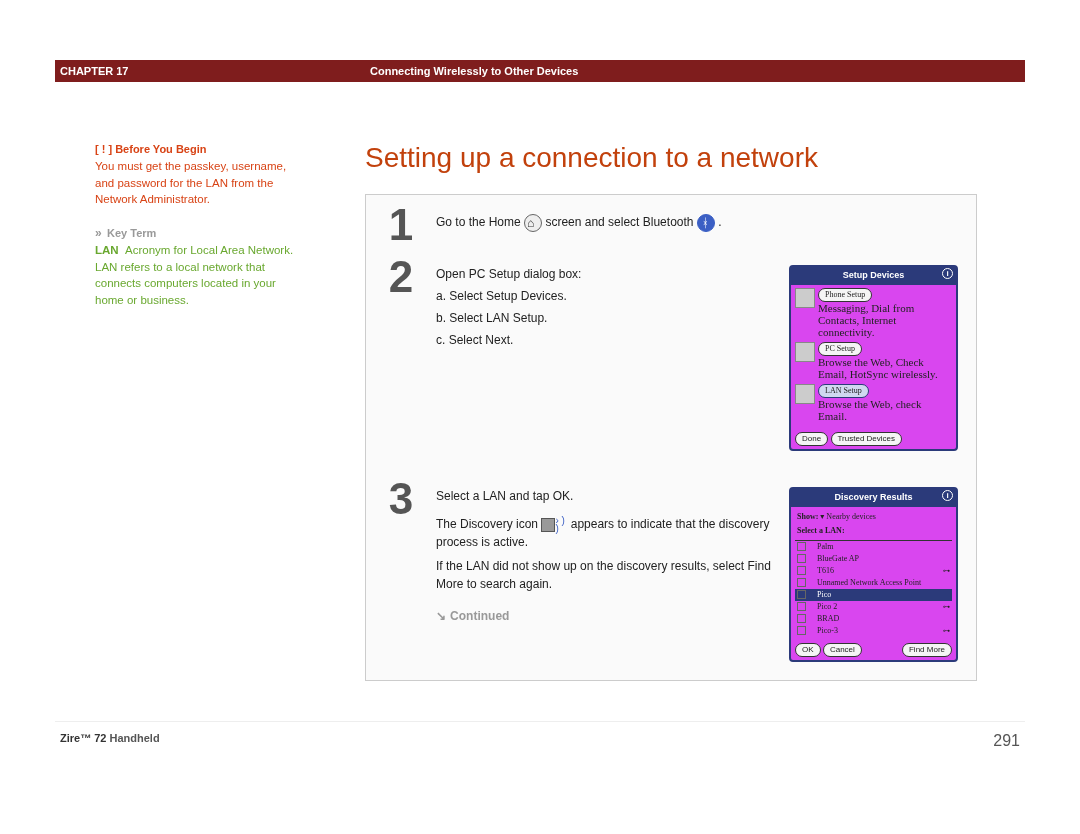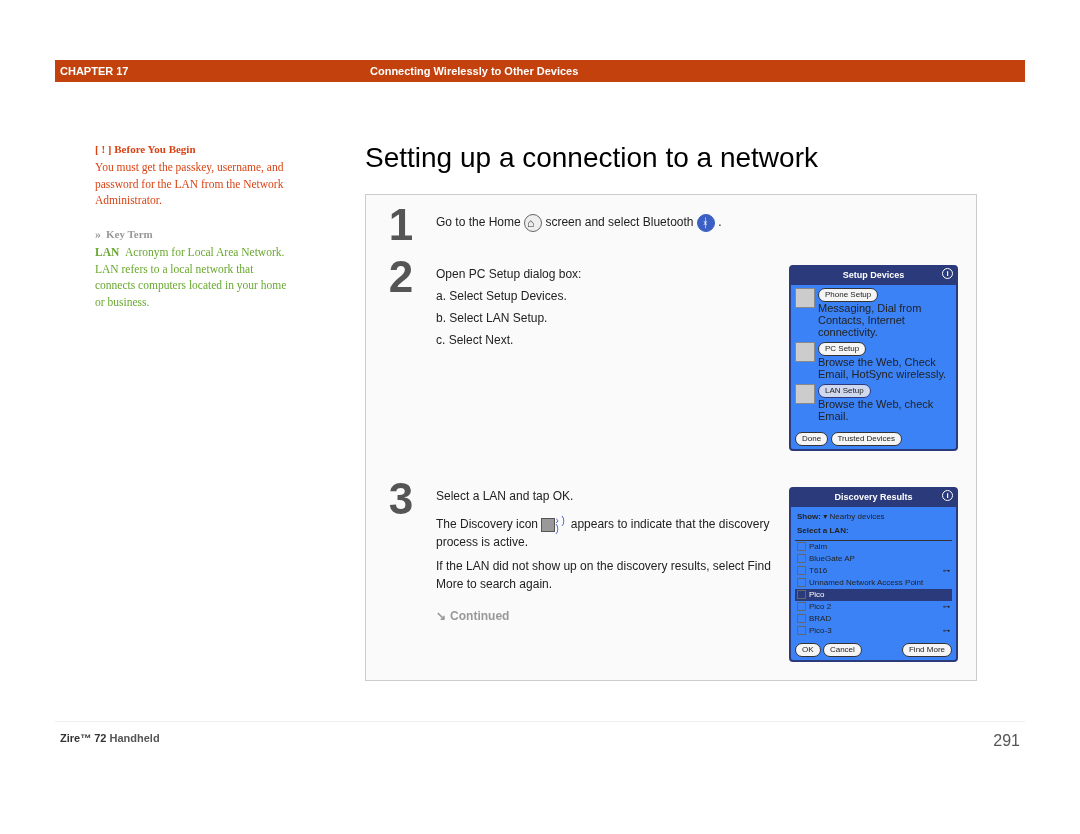--- a/index.html
+++ b/index.html
@@ -8,21 +8,21 @@
     font-family: Arial, Helvetica, sans-serif;
     font-size: 12px;
     color: #222;
     background: #fff;
     width: 1080px;
   }
   .page {
     padding: 60px 55px 40px 55px;
   }
   .header-bar {
-    background: #c2410c;
+    background: #7f1d1d;
     color: #fff;
     height: 22px;
     display: flex;
     align-items: center;
     font-size: 11px;
     font-weight: bold;
   }
   .header-left {
     display: flex;
     align-items: center;
@@ -34,28 +34,27 @@
   }
   .content {
     display: flex;
     margin-top: 60px;
   }
   .sidebar {
     width: 310px;
     padding-right: 30px;
     padding-left: 40px;
     box-sizing: border-box;
-    font-family: Liberation Serif, serif;
   }
   .main {
     flex: 1;
   }
   .page-title {
     font-size: 28px;
-    color: #000000;
+    color: #c2410c;
     font-weight: normal;
     margin: 0 0 20px 0;
   }
   .before-title {
     color: #d84315;
     font-weight: bold;
     font-size: 11px;
   }
   .before-text {
     color: #d84315;
@@ -182,21 +181,21 @@
     font-size: 12px;
     margin-top: 14px;
   }
   .continued .arrow {
     margin-right: 4px;
   }
   .device-screenshot {
     width: 165px;
     border: 2px solid #2b3a7a;
     border-radius: 4px;
-    background: #3b82f6;
+    background: #d946ef;
     font-size: 8.5px;
     margin-right: 8px;
     margin-bottom: 8px;
     flex-shrink: 0;
   }
   .ds-title {
     background: #2b3a7a;
     color: #fff;
     text-align: center;
     font-weight: bold;
@@ -210,20 +209,21 @@
     top: 1px;
     border: 1px solid #fff;
     border-radius: 50%;
     width: 9px;
     height: 9px;
     font-size: 8px;
     line-height: 9px;
   }
   .ds-body {
     padding: 3px 4px;
+    font-family: Liberation Serif, serif;
   }
   .ds-item { margin-bottom: 4px; display:flex; }
   .ds-icon {
     width: 18px;
     height: 18px;
     background: #ccc;
     margin-right: 3px;
     flex-shrink:0;
     border:1px solid #888;
   }
@@ -244,20 +244,21 @@
   .ds-list {
     border-top: 1px solid #333;
     margin-top: 2px;
   }
   .ds-list-row {
     display: flex;
     align-items: center;
     font-size: 8px;
     padding: 0 2px;
     line-height: 12px;
+    gap: 8px;
   }
   .ds-list-row.hl {
     background: #2b3a7a;
     color: #fff;
   }
   .ds-list-row .key {
     margin-left: auto;
     font-size: 7px;
   }
   .ds-list-row .dev-ico {

